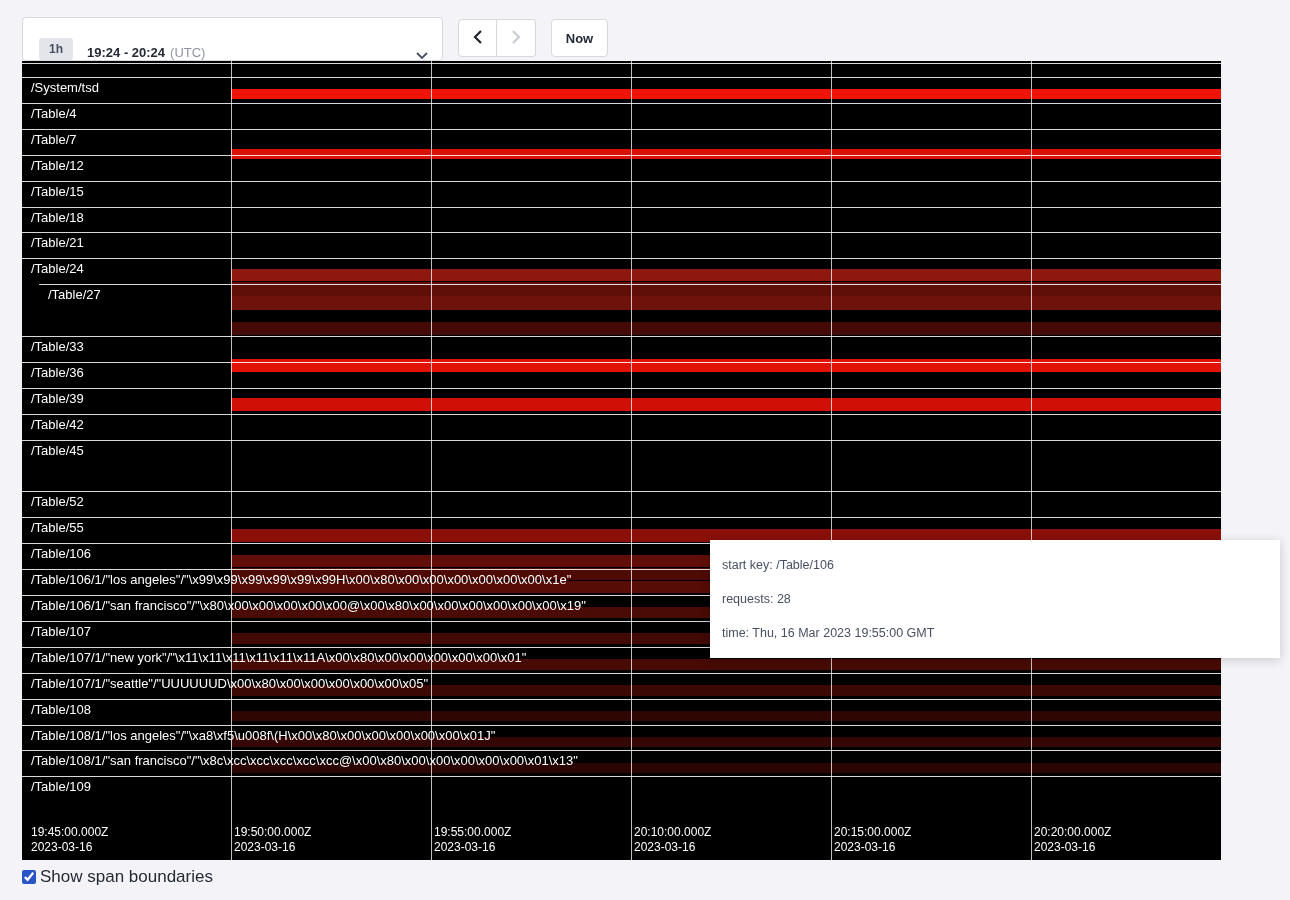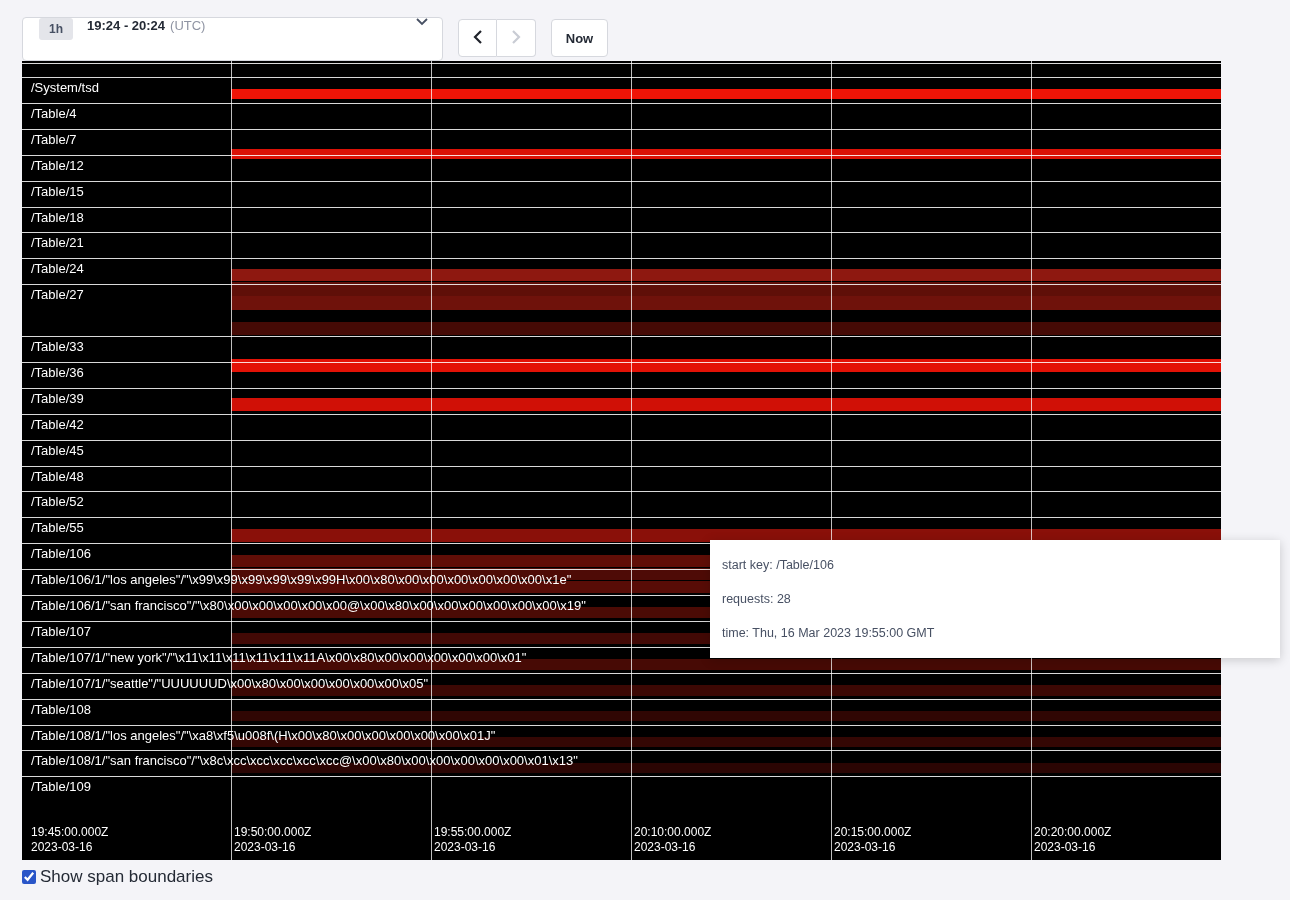--- a/index.html
+++ b/index.html
@@ -1,19 +1,19 @@
 <!DOCTYPE html>
 <html><head>
 <meta charset="utf-8">
 <style>
   html,body{margin:0;padding:0;background:#f4f4f8;width:1290px;height:900px;overflow:hidden;
     font-family:"Liberation Sans",sans-serif;}
   .toolbar{position:absolute;top:17px;left:22px;display:flex;align-items:flex-start;gap:15px;}
   .time-selector{width:421px;height:44px;background:#fff;border:1px solid #d6d8de;border-radius:4px;
-    box-sizing:border-box;display:flex;align-items:flex-start;padding:0 14px 0 16px;cursor:pointer;}
+    box-sizing:border-box;display:flex;align-items:flex-end;padding:0 14px 0 16px;cursor:pointer;}
   .duration-pill{background:#e4e5ea;color:#475063;font-size:12px;font-weight:bold;border-radius:3px;
     padding:4px 10px;margin-right:14px;}
   .range-text{font-size:13px;font-weight:bold;color:#242a35;}
   .tz-text{font-size:13px;color:#8f94a3;font-weight:normal;margin-left:5px;}
   .chev-wrap{margin-left:auto;display:flex;align-items:center;}
   .nav-group{display:flex;margin-top:2px;}
   .nav-btn{width:39px;height:38px;background:#fff;border:1px solid #d6d8de;box-sizing:border-box;
     display:flex;align-items:center;justify-content:center;cursor:pointer;padding:0;}
   .nav-btn.prev{border-radius:4px 0 0 4px;}
   .nav-btn.next{border-radius:0 4px 4px 0;border-left:none;cursor:default;}
@@ -108,40 +108,37 @@
     </div>
     <div class="hrow" style="top: 145.5px;">
       <span class="row-label">/Table/18</span>
     </div>
     <div class="hrow" style="top: 171.4px;">
       <span class="row-label">/Table/21</span>
     </div>
     <div class="hrow" style="top: 197.3px;">
       <span class="row-label">/Table/24</span>
     </div>
-    <div class="hrow" style="top: 223.2px;">
+    <div class="hrow" style="top: 223.2px; margin-left: 17px;">
       <span class="row-label">/Table/27</span>
     </div>
     <div class="hrow" style="top: 275px;">
       <span class="row-label">/Table/33</span>
     </div>
     <div class="hrow" style="top: 300.9px;">
       <span class="row-label">/Table/36</span>
     </div>
     <div class="hrow" style="top: 326.8px;">
       <span class="row-label">/Table/39</span>
     </div>
     <div class="hrow" style="top: 352.7px;">
       <span class="row-label">/Table/42</span>
     </div>
     <div class="hrow" style="top: 378.6px;">
       <span class="row-label">/Table/45</span>
-    </div>
-    <div class="hrow" style="top: 404.5px;">
-      <span class="row-label">/Table/48</span>
     </div>
     <div class="hrow" style="top: 430.4px;">
       <span class="row-label">/Table/52</span>
     </div>
     <div class="hrow" style="top: 456.3px;">
       <span class="row-label">/Table/55</span>
     </div>
     <div class="hrow" style="top: 482.2px;">
       <span class="row-label">/Table/106</span>
     </div>

